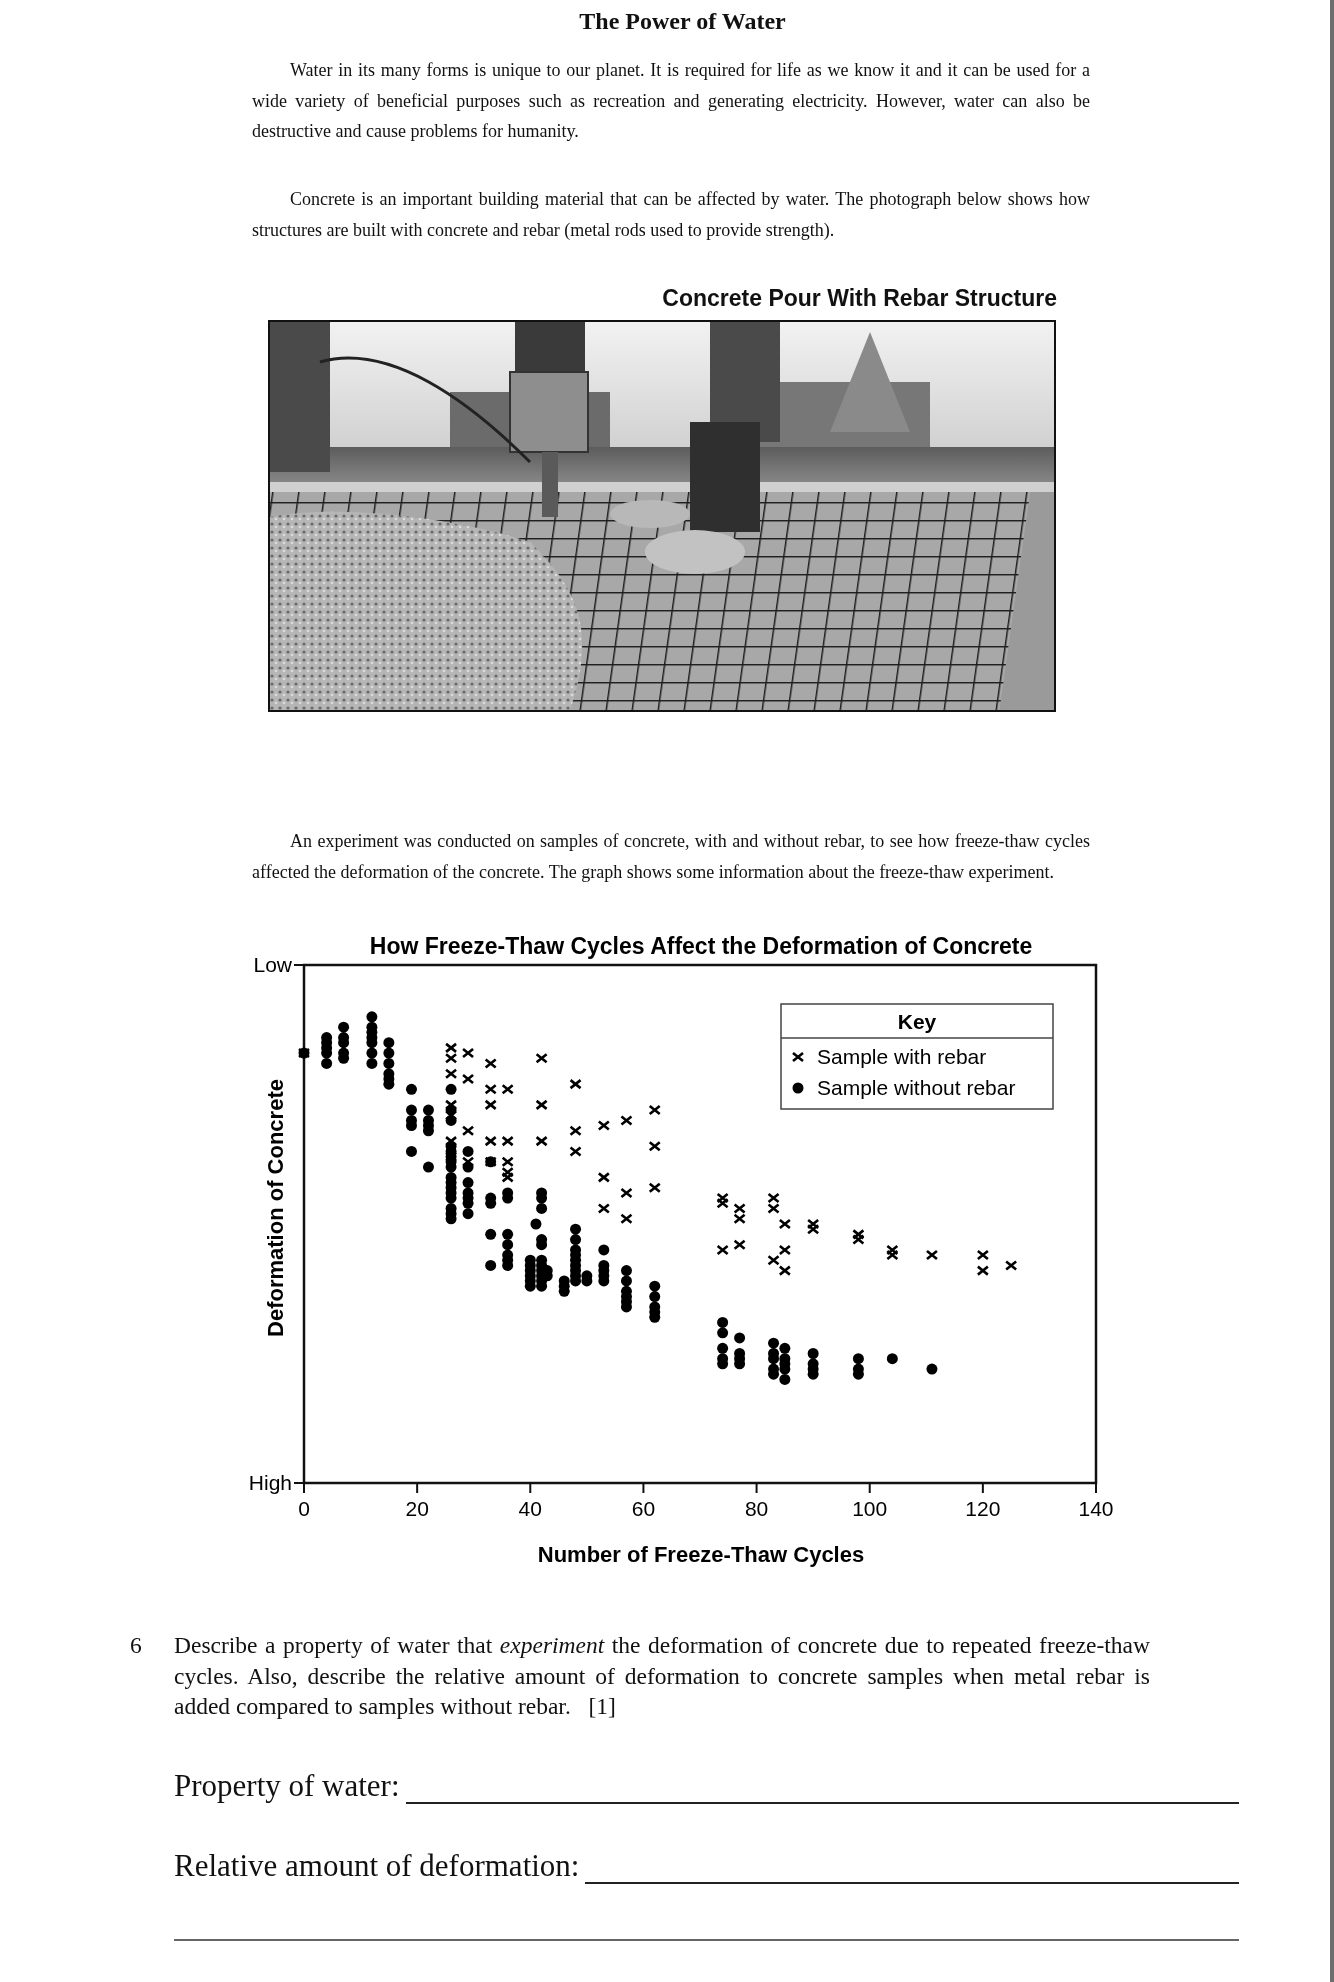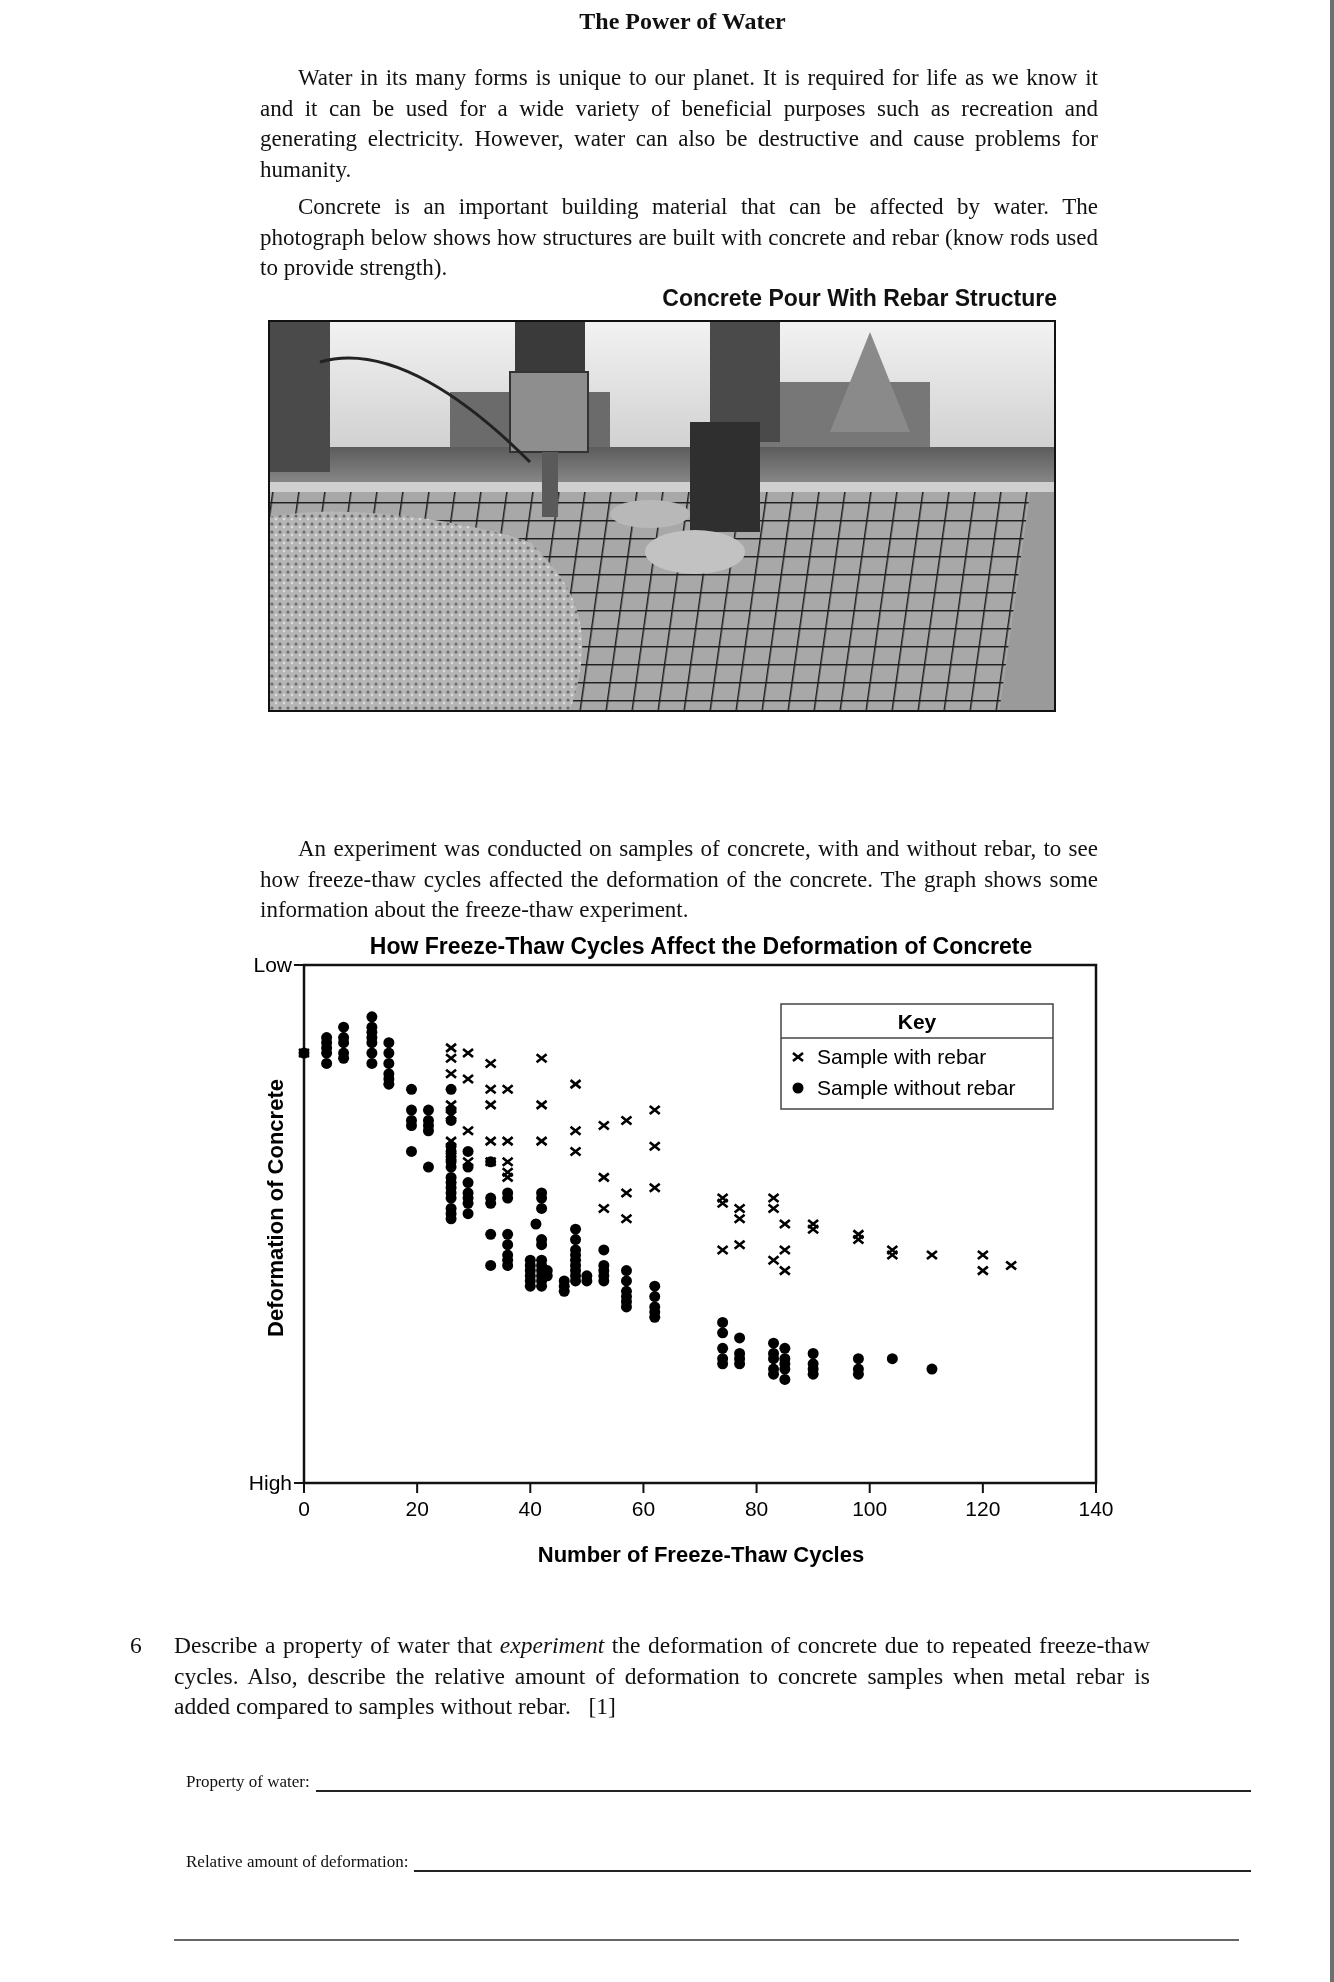--- a/index.html
+++ b/index.html
@@ -1,51 +1,51 @@
 <!DOCTYPE html>
 <html><head>
 <meta charset="utf-8">
 <style>
   html, body { margin: 0; padding: 0; background: #ffffff; }
   body { width: 1334px; height: 1982px; position: relative; overflow: hidden;
          font-family: "Liberation Serif", "DejaVu Serif", serif; color: #111; }
   .right-bar { position: absolute; right: 0; top: 0; width: 4px; height: 1982px; background: #6e6e6e; }
   .title { position: absolute; top: 8px; left: 0; width: 1365px; text-align: center;
            font-weight: bold; font-size: 24px; }
-  .para { position: absolute; left: 244px; width: 838px; font-size: 23px; line-height: 30.5px;
-          text-align: justify; text-indent: 38px; margin: 16px; }
+  .para { position: absolute; left: 244px; width: 838px; font-size: 18px; line-height: 30.5px;
+          text-align: justify; text-indent: 38px; margin: 8px; }
   .p1 { top: 47px; }
   .p2 { top: 176px; }
   .p3 { top: 818px; }
   .photo-title { position: absolute; top: 285px; left: 268px; width: 789px; text-align: right;
                  font-family: "Liberation Sans", "DejaVu Sans", sans-serif; font-weight: bold; font-size: 23px; }
   .photo { position: absolute; top: 320px; left: 268px; width: 788px; height: 392px;
            border: 2px solid #111; box-sizing: border-box; overflow: hidden; background: #9a9a9a; }
   .photo svg { display: block; }
   .chart { position: absolute; top: 925px; left: 216px; width: 920px; height: 650px; }
   .chart svg text { font-family: "Liberation Sans", "DejaVu Sans", sans-serif; }
   .question { position: absolute; top: 1630px; left: 130px; width: 1020px; font-size: 23.5px; line-height: 30.5px; }
   .q-num { position: absolute; left: 0; top: 0; }
   .q-text { position: absolute; left: 44px; width: 976px; text-align: justify; margin: 0; }
-  .answer-row { position: absolute; left: 186px; font-size: 17px; display: flex; align-items: flex-end; }
+  .answer-row { position: absolute; left: 174px; font-size: 31px; display: flex; align-items: flex-end; }
   .answer-line { border-bottom: 2px solid #222; height: 22px; margin-left: 6px; }
   .row1 { top: 1768px; width: 1065px; }
   .row2 { top: 1848px; width: 1065px; align-items: flex-end; }
   .row3-line { position: absolute; top: 1939px; left: 174px; width: 1065px; border-bottom: 2px solid #666; }
   .flex1 { flex: 1; }
 </style>
 </head>
 <body>
 
 <div class="right-bar"></div>
 
 <div class="title">The Power of Water</div>
 
 <p class="para p1">Water in its many forms is unique to our planet. It is required for life as we know it and it can be used for a wide variety of beneficial purposes such as recreation and generating electricity. However, water can also be destructive and cause problems for humanity.</p>
-<p class="para p2">Concrete is an important building material that can be affected by water. The photograph below shows how structures are built with concrete and rebar (know rods used to provide strength).</p>
+<p class="para p2">Concrete is an important building material that can be affected by water. The photograph below shows how structures are built with concrete and rebar (metal rods used to provide strength).</p>
 
 <div class="photo-title">Concrete Pour With Rebar Structure</div>
 <div class="photo">
   <svg width="784" height="388" viewBox="0 0 784 388">
     <defs>
       <linearGradient id="sky" x1="0" y1="0" x2="0" y2="1">
         <stop offset="0" stop-color="#f2f2f2"></stop>
         <stop offset="1" stop-color="#c8c8c8"></stop>
       </linearGradient>
       <linearGradient id="ground" x1="0" y1="0" x2="0" y2="1">

